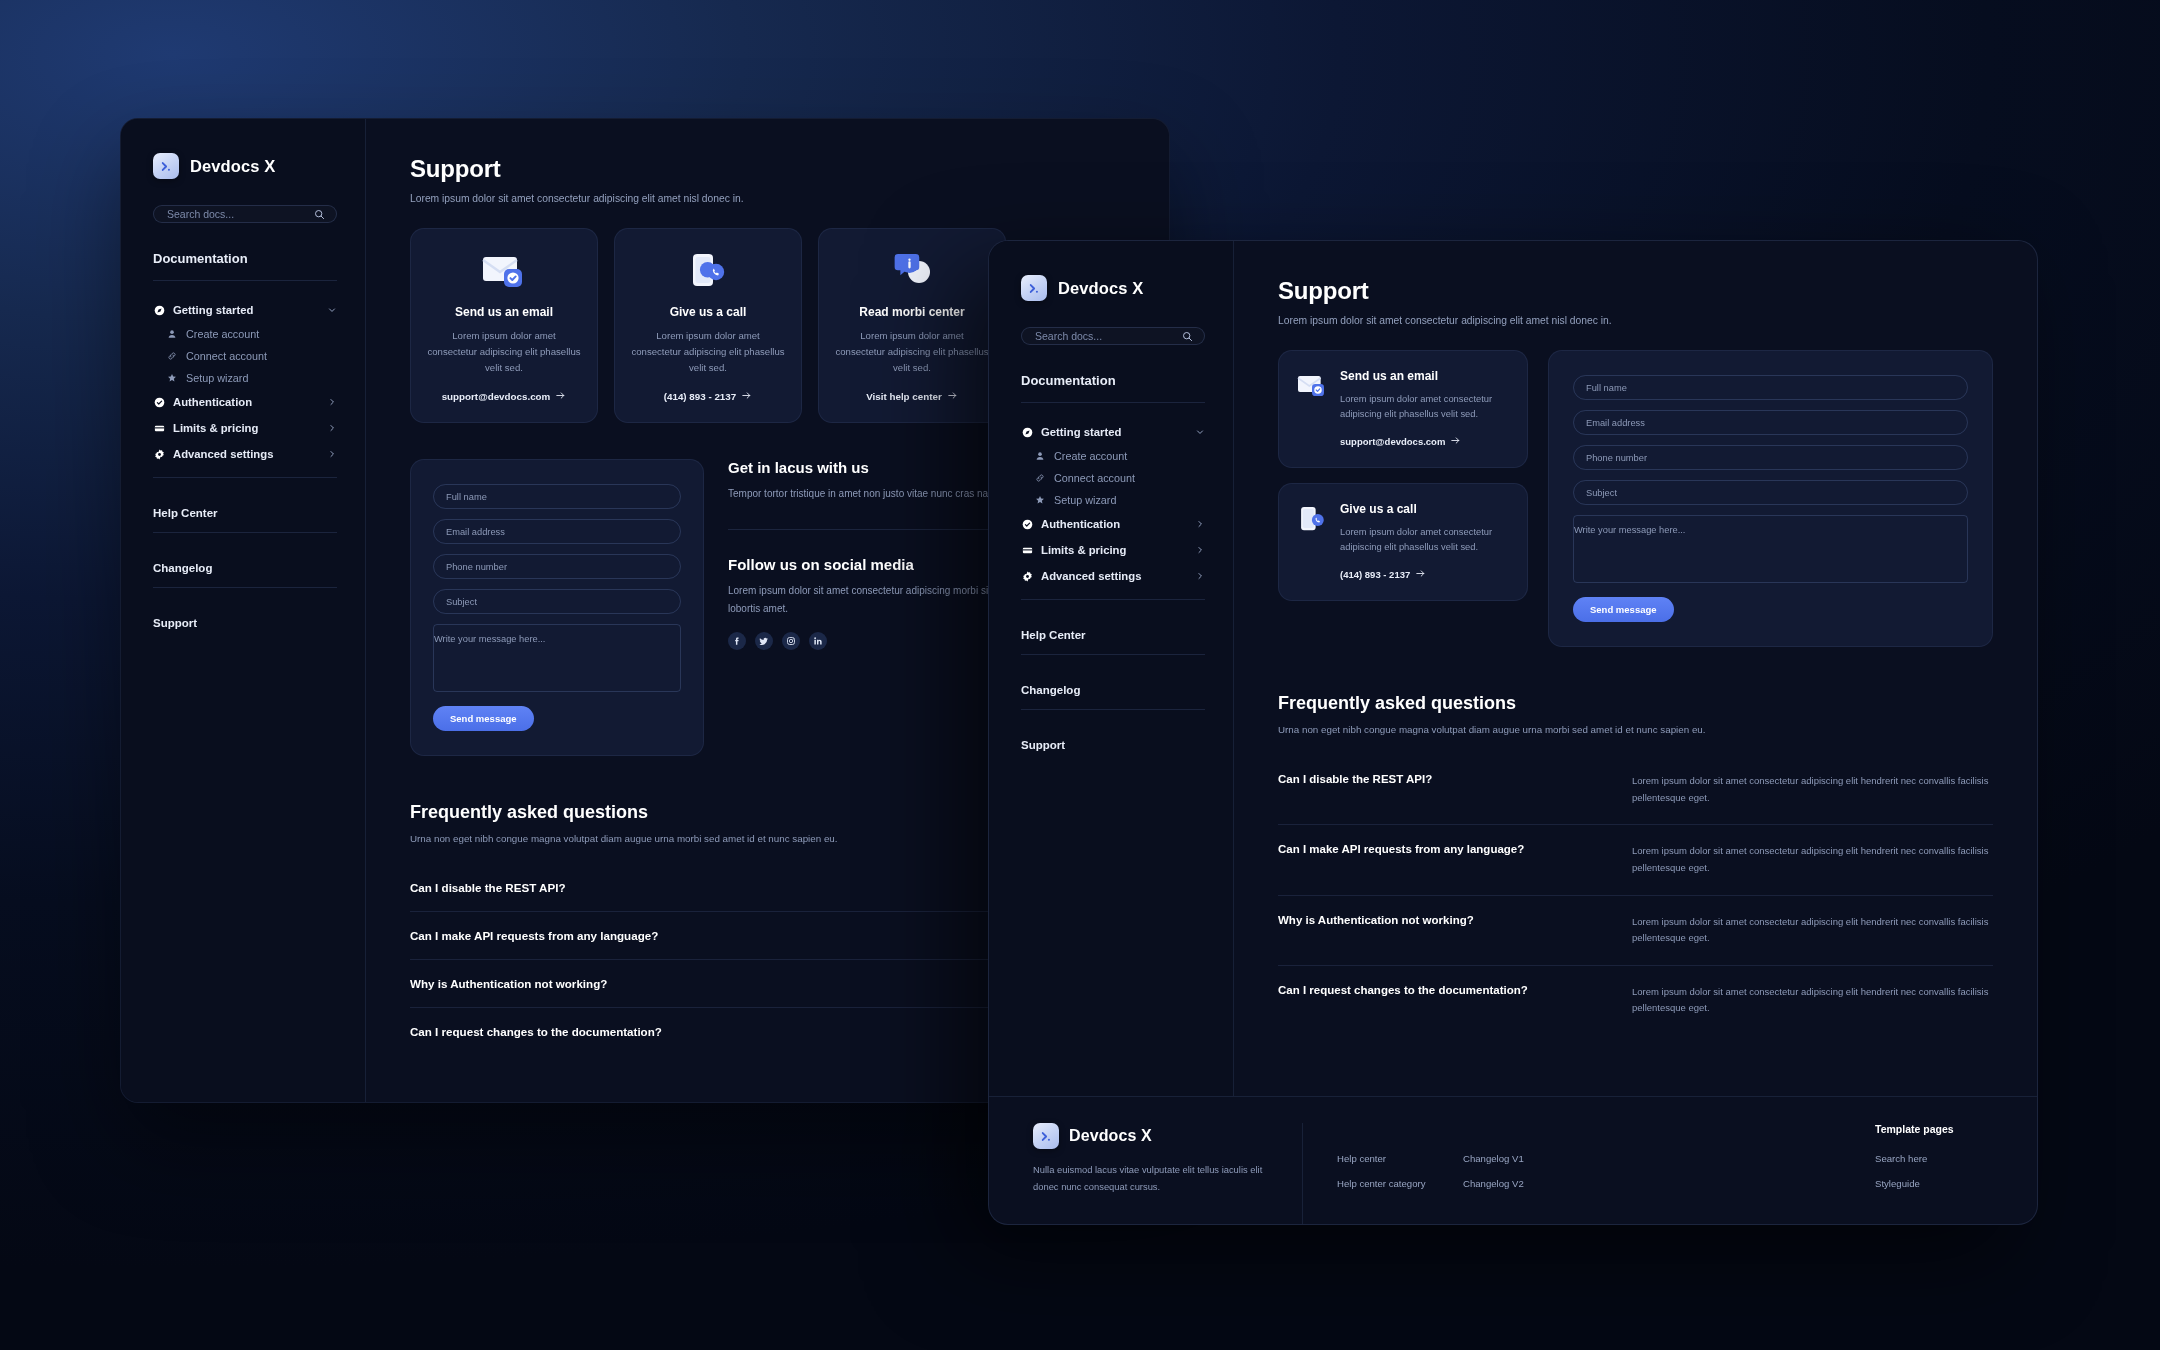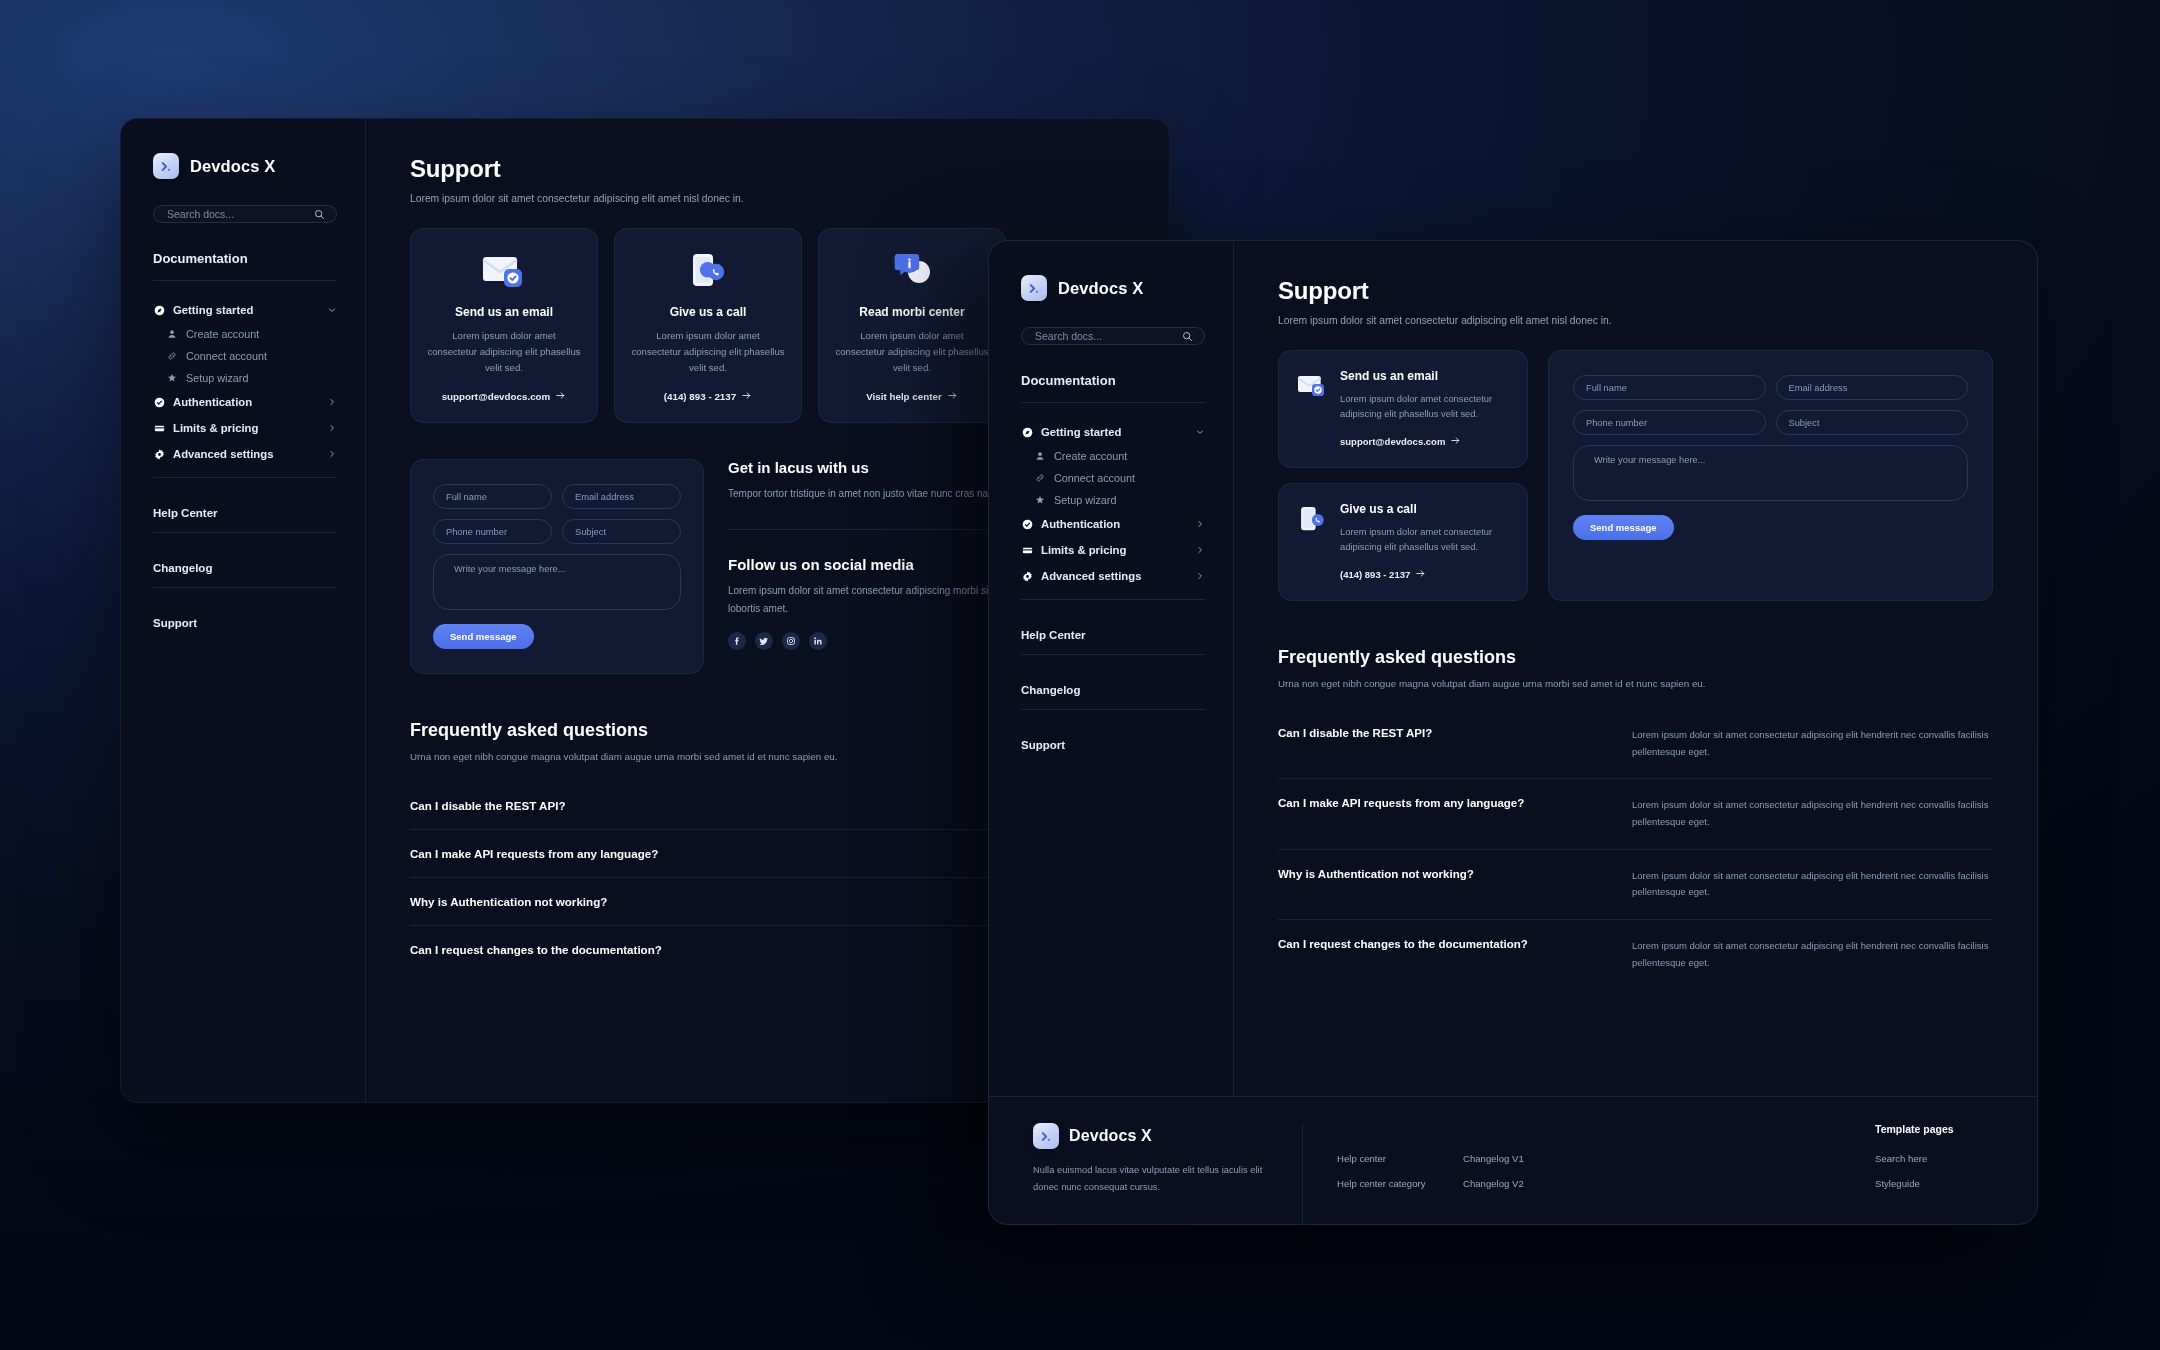--- a/index.html
+++ b/index.html
@@ -116,32 +116,32 @@
 
   
   .contact-row { display:flex; gap:24px; margin-top: 36px; }
   .form-card {
     width: 294px; flex:none;
     background: #121a33;
     border: 1px solid rgba(125,155,225,0.10);
     border-radius: 14px;
     padding: 24px 22px;
   }
-  .f-grid { display:grid; grid-template-columns:1fr 1fr; gap:10px; }
+  .f-grid { display:grid; grid-template-columns:1fr; gap:10px; }
   .fld {
     height: 25px; border-radius: 13px;
     border: 1px solid rgba(125,155,225,0.22);
     background: transparent;
     display:flex; align-items:center; padding: 0 12px;
     color:#8d9ab8; font-size:9.3px;
   }
   .ta {
-    margin-top: 10px; height: 56px; border-radius: 16px;
+    margin-top: 10px; height: 68px; border-radius: 4px;
     border: 1px solid rgba(125,155,225,0.22);
-    padding: 9px 20px; color:#8d9ab8; font-size:9.3px;
+    padding: 9px 0; color:#8d9ab8; font-size:9.3px;
   }
   .btn {
     margin-top: 14px;
     display:inline-flex; align-items:center; justify-content:center;
     height: 25px; padding: 0 17px; border-radius: 13px;
     background: linear-gradient(180deg,#5f82f5,#4b6fe8);
     color:#fff; font-size:9.5px; font-weight:700;
     border:0; cursor:pointer; font-family:inherit;
   }
   .touch h2 { color:#fff; font-size:15px; font-weight:700; }

